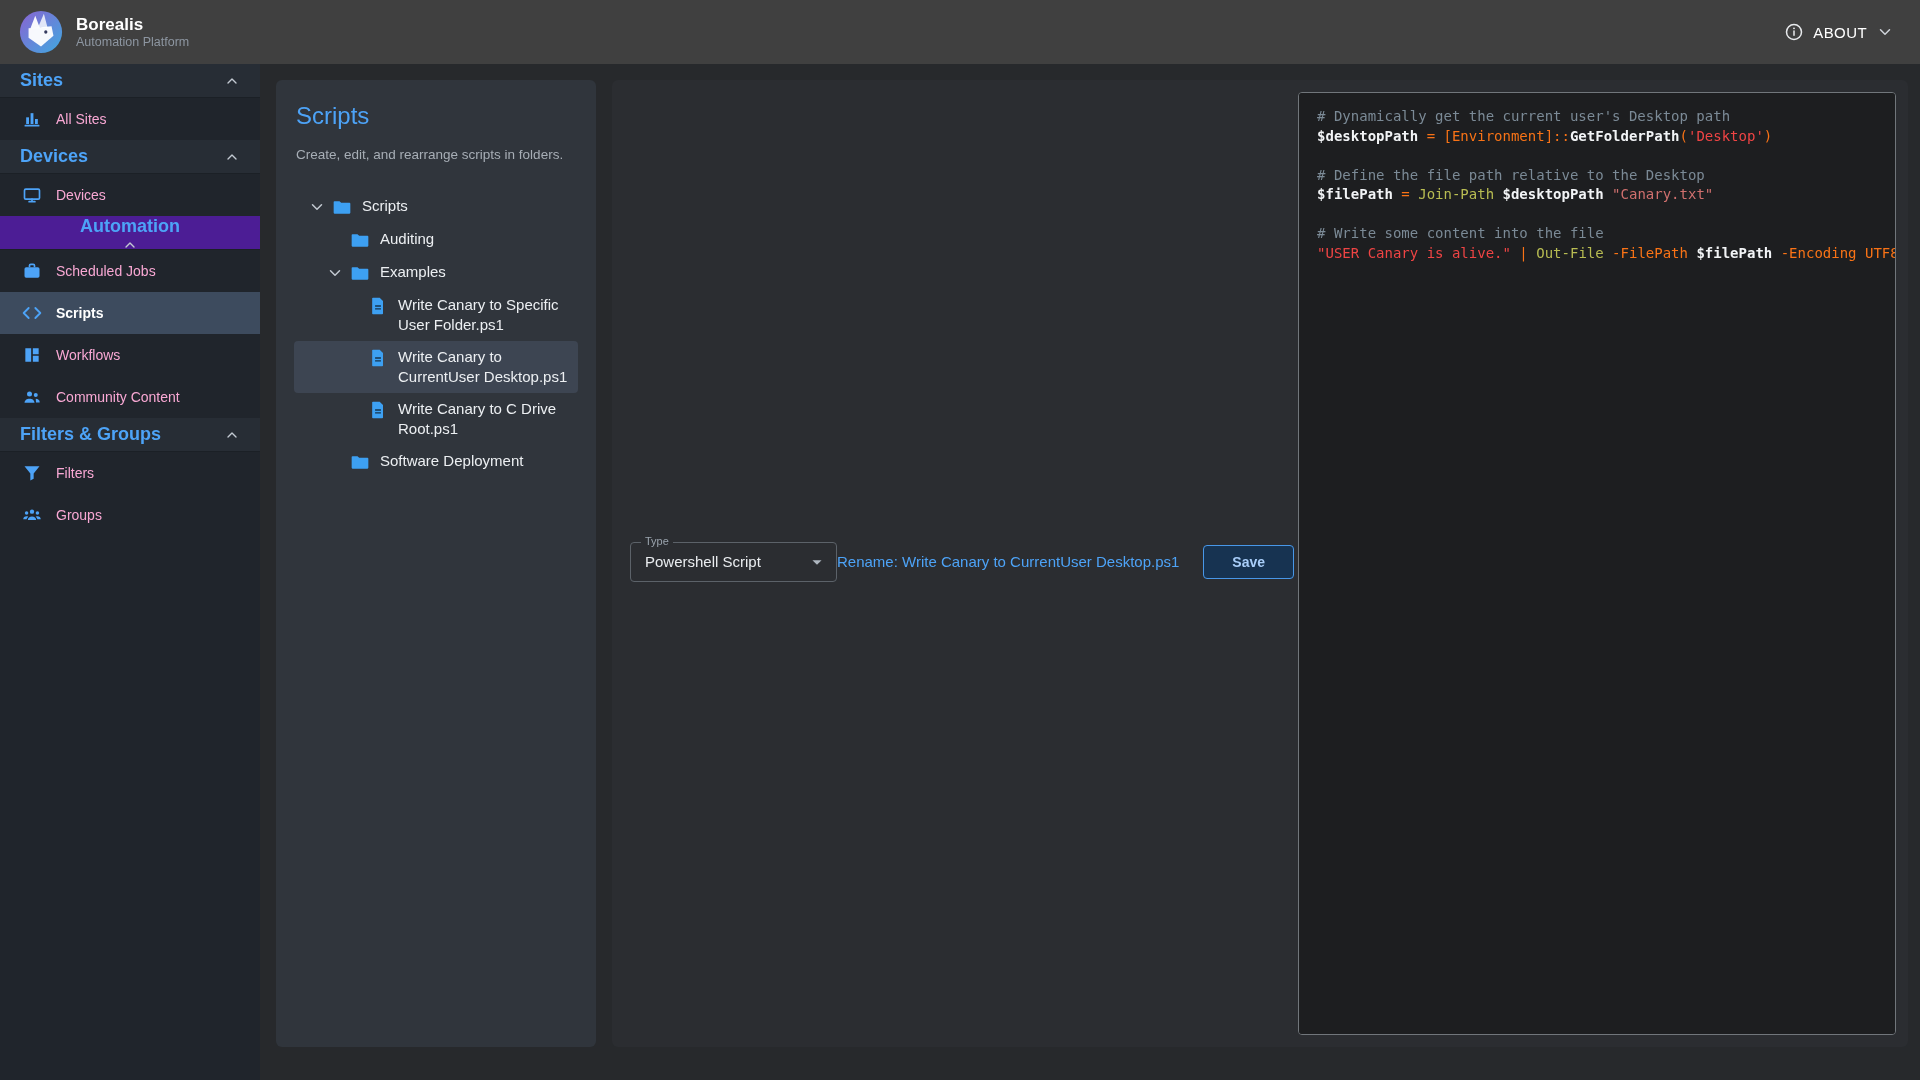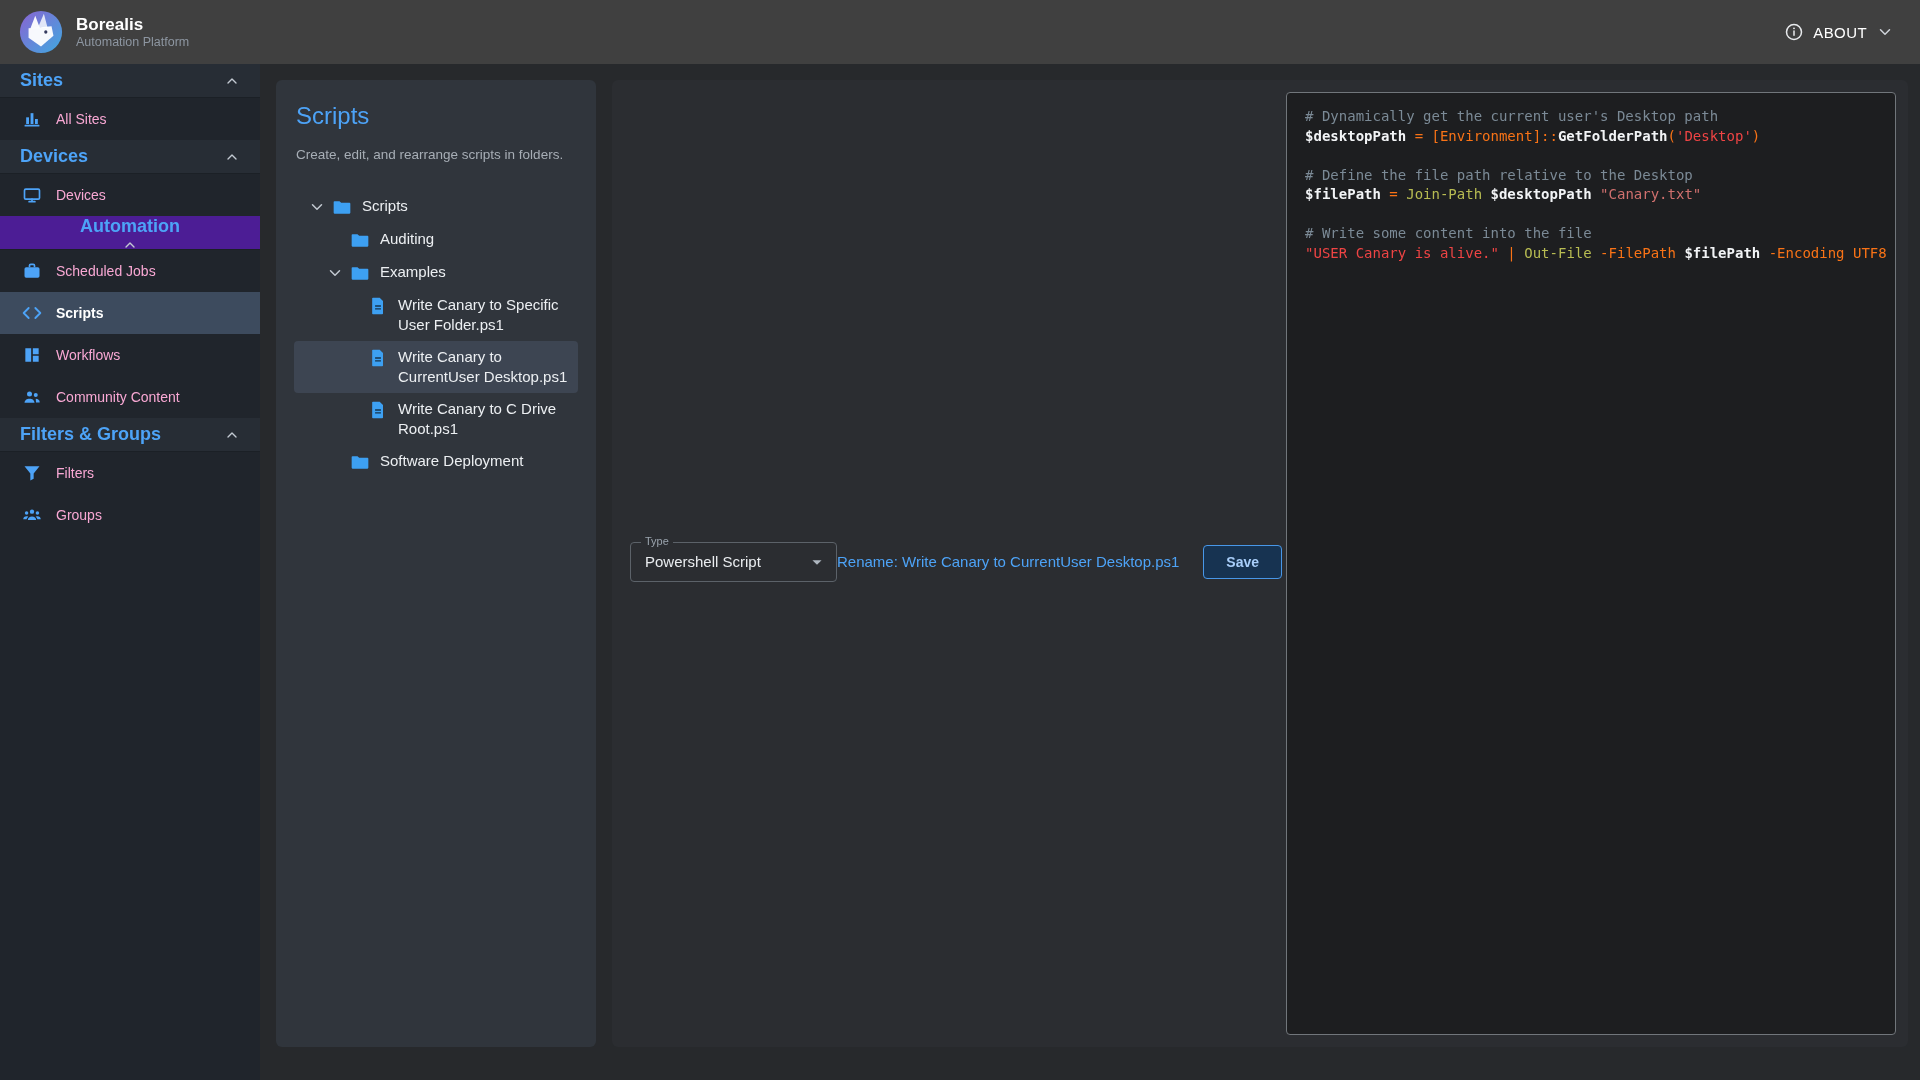--- a/index.html
+++ b/index.html
@@ -89,21 +89,21 @@
   }
   .type-label {
     position: absolute; top: -8px; left: 10px;
     font-size: 11px; color: #9aa3ad; background: #2b2d31; padding: 0 4px;
   }
   .type-value { flex: 1; font-size: 15px; color: #eaedf0; }
   .type-caret { width: 22px; height: 22px; color: #aeb6bf; }
   .toolbar-right { display: flex; align-items: center; gap: 24px; }
   .rename-link { font-size: 15px; color: #4da3f7; cursor: pointer; text-decoration: none; }
   .save-btn {
-    min-width: 58px; height: 34px; padding: 0 22px;
+    min-width: 58px; height: 34px; padding: 0 28px;
     background: #173351; border: 1px solid #4897e8; border-radius: 4px;
     color: #a9cef9; font-size: 14px; font-weight: 600;
     font-family: "Liberation Sans", sans-serif; cursor: pointer;
   }
 
   .code-editor {
     flex: 1; background: #1d1e20;
     border: 1px solid #71767b; border-radius: 4px;
     padding: 14px 18px; overflow: auto;
     font-family: "DejaVu Sans Mono", monospace;

